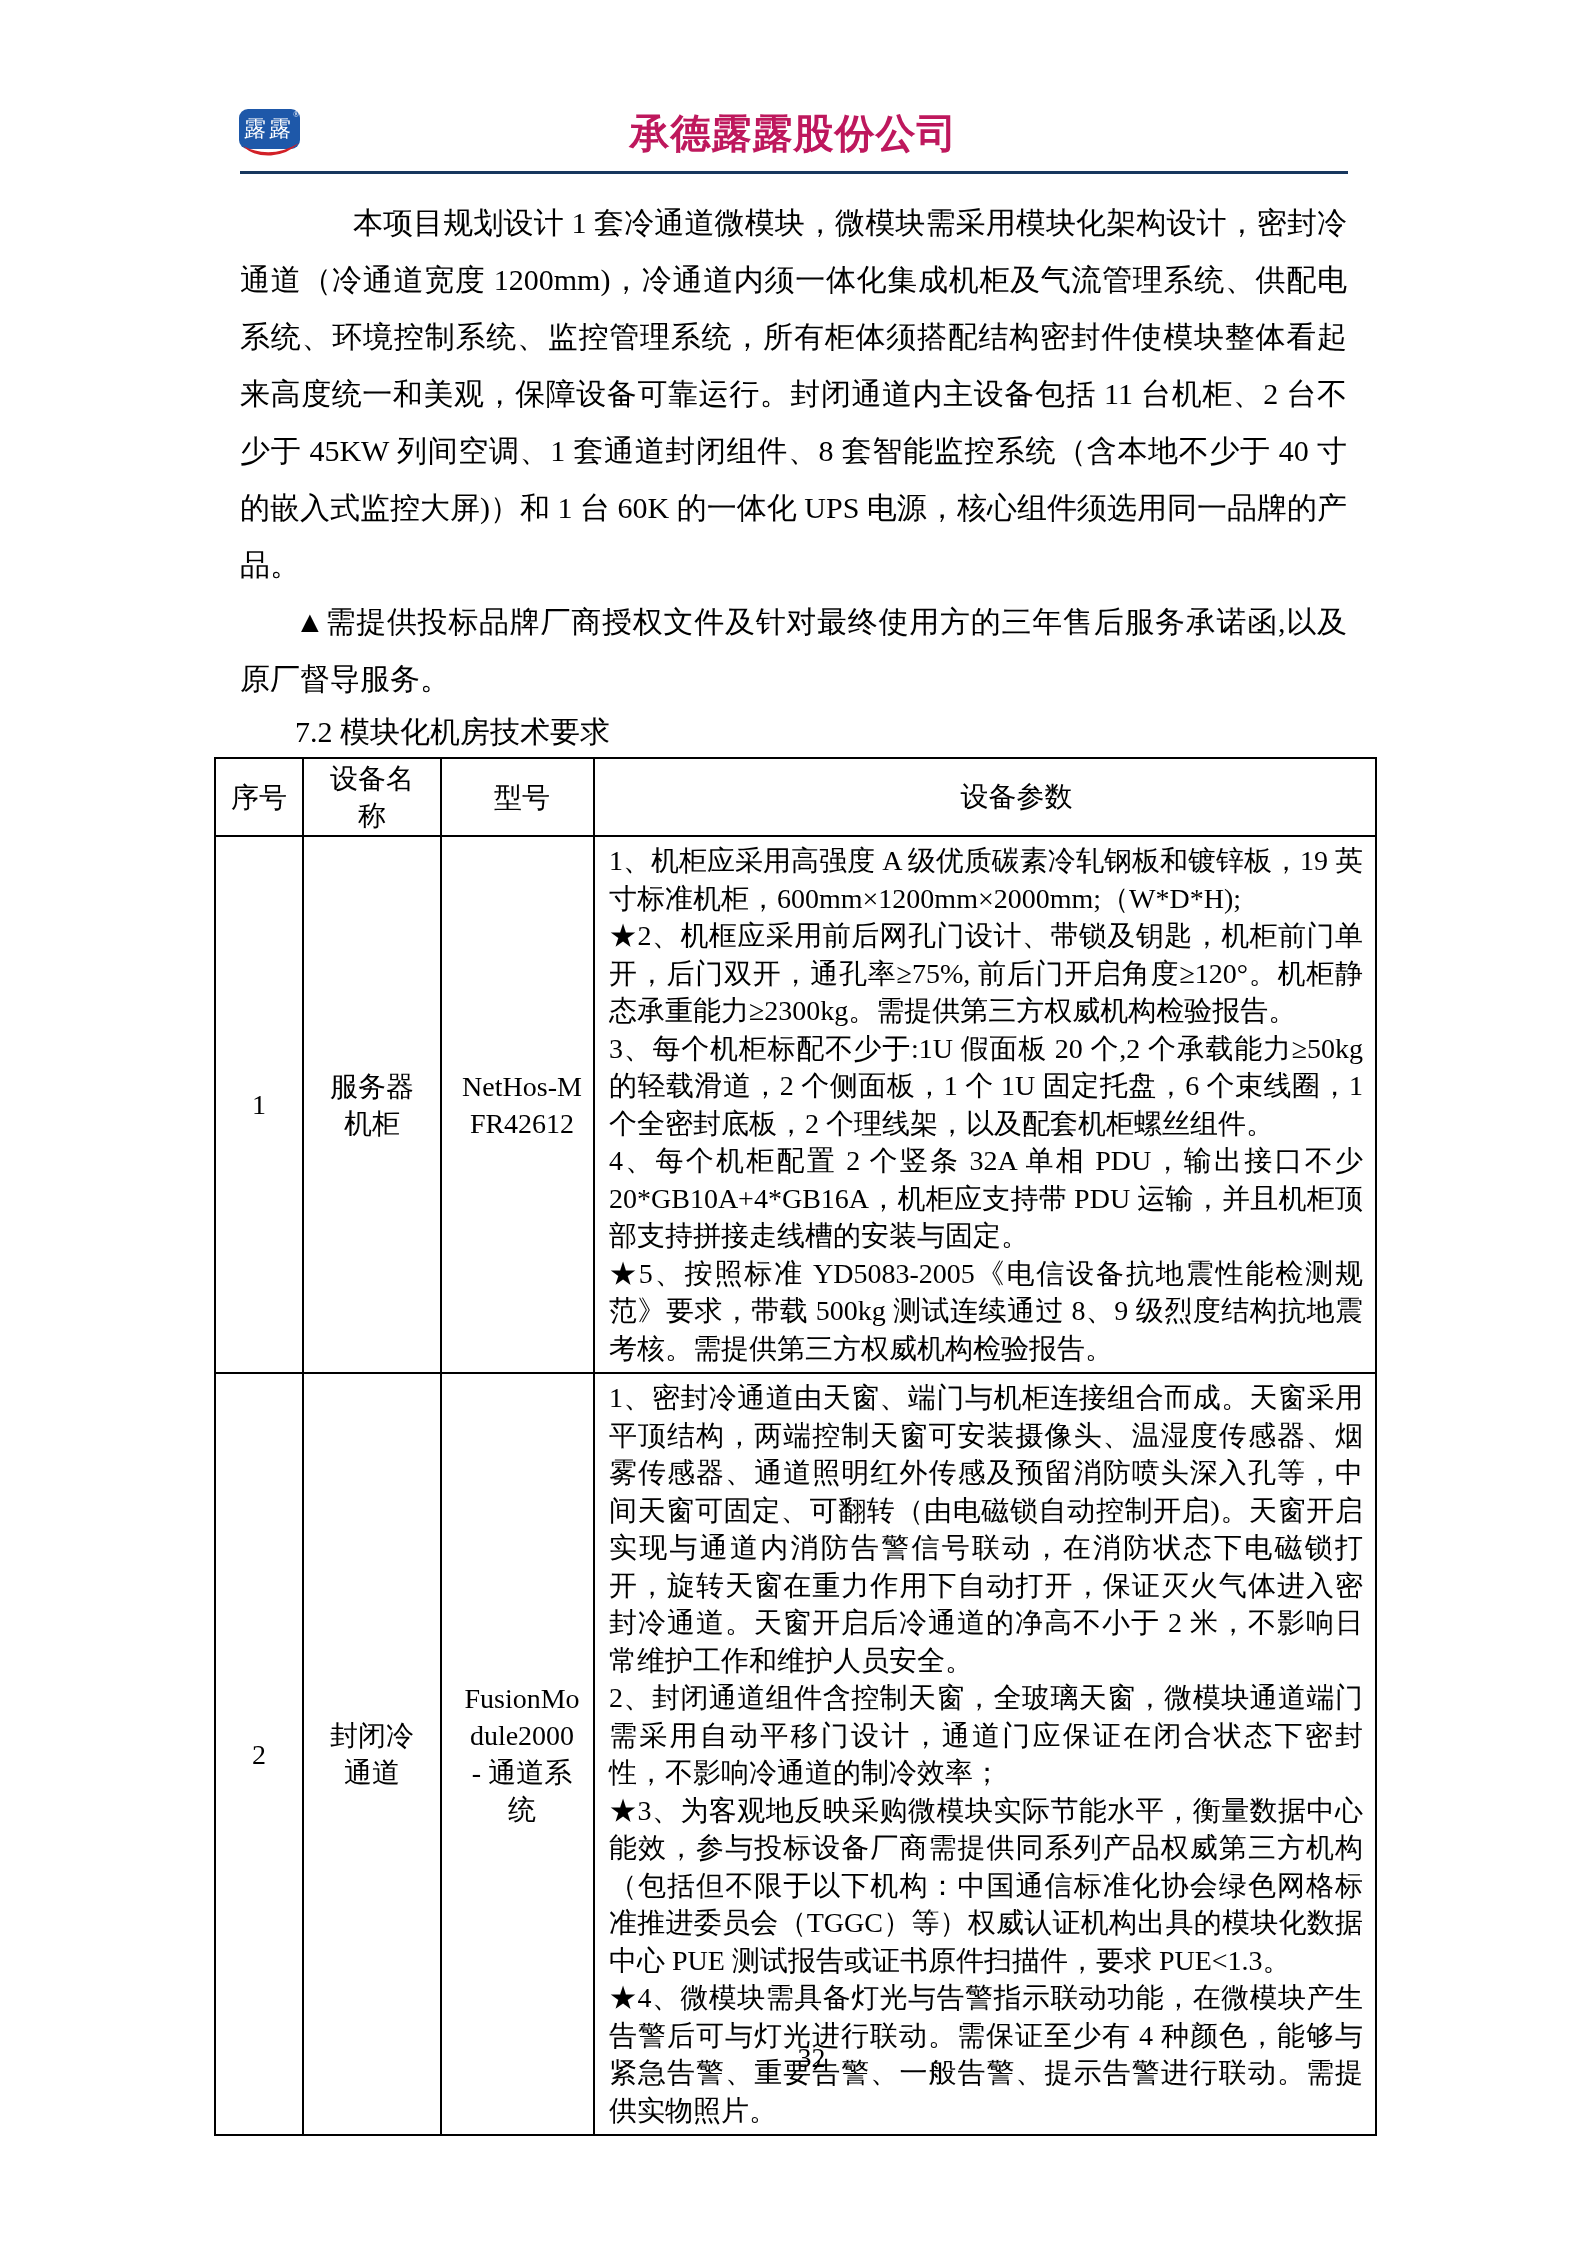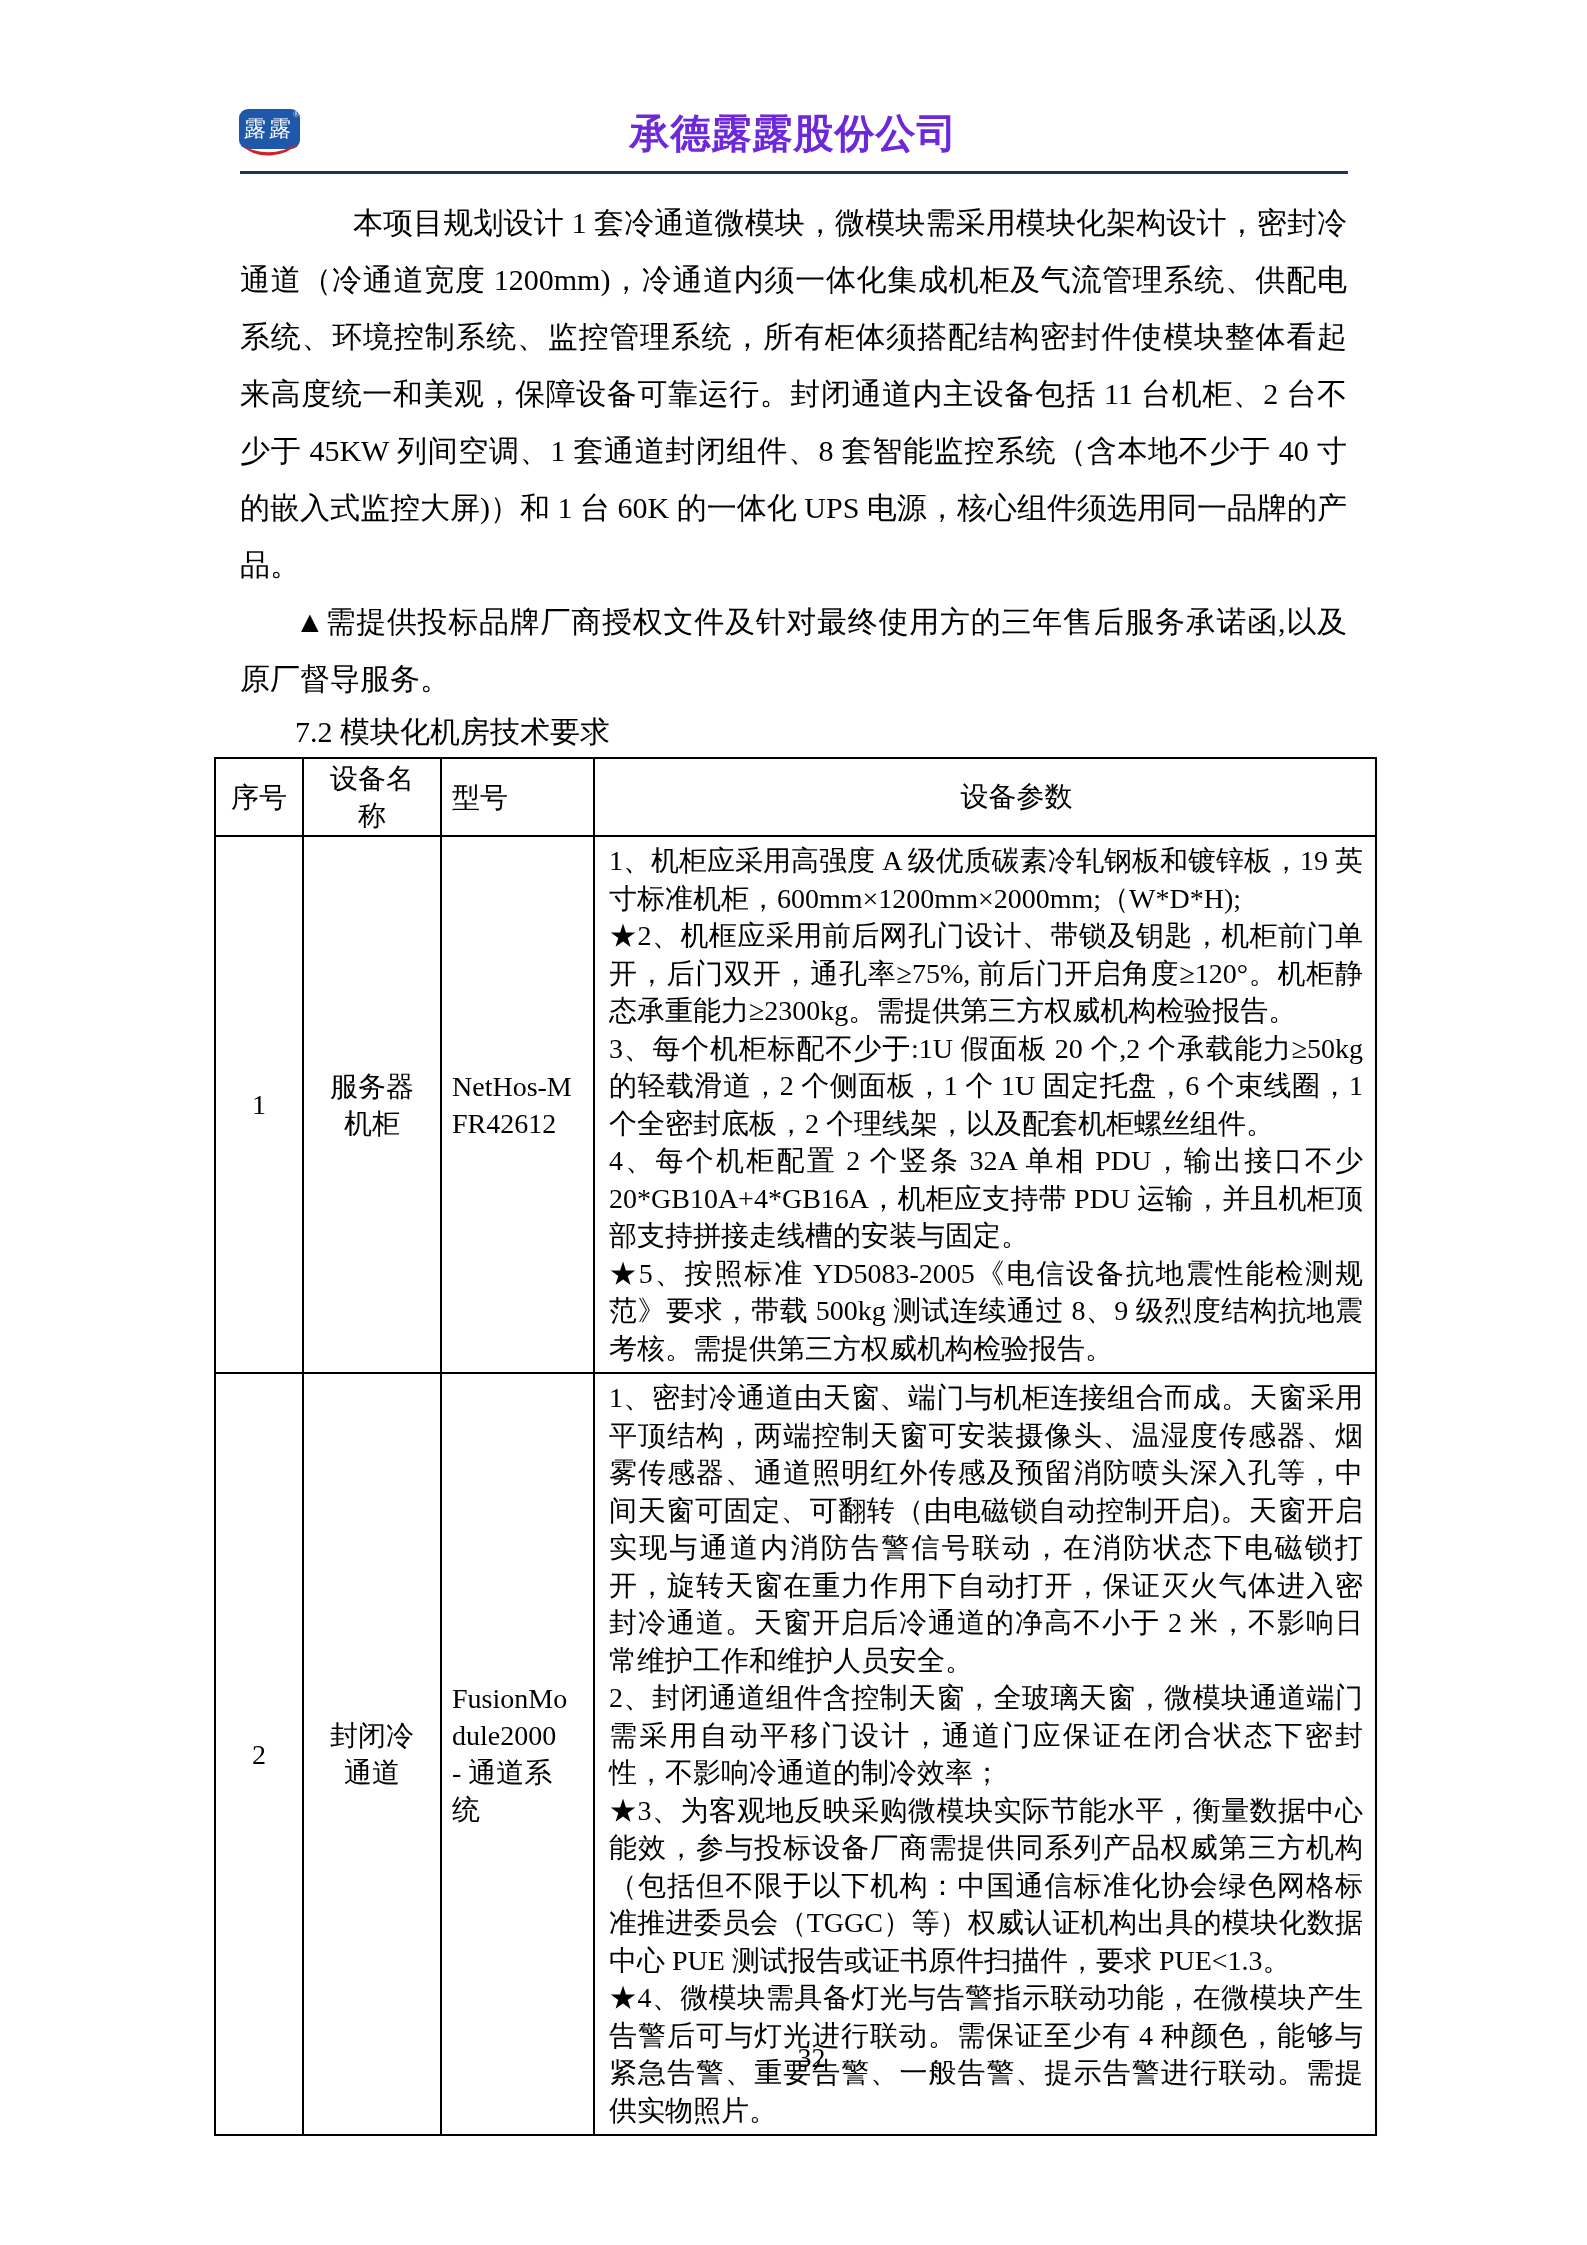--- a/index.html
+++ b/index.html
@@ -47,21 +47,21 @@
   table.spec td, table.spec th {
     border:2px solid #000;
     font-weight:normal;
     vertical-align:middle;
     overflow:hidden;
   }
   tr.head-row { height:75px; }
   tr.row-1 { height:511px; }
   tr.row-2 { height:729px; }
   .cell-center { text-align:center; white-space:pre-line; line-height:37px; }
-  .cell-model  { text-align:left; padding-left:10px; white-space:pre-line;
+  .cell-model  { text-align:center; padding-left:10px; white-space:pre-line;
                  line-height:37px; font-family:"Liberation Serif","DejaVu Serif",serif; }
   th.params-h  { text-align:center; padding-left:64px; }
   td.params-cell { vertical-align:top; padding:5px 12px 5px 14px;border-radius:13px; }
   .param-item {
     font-size:28px; line-height:37.5px;
     text-align:justify; text-justify:inter-ideograph;
   }
   
   .page-number {
     position:absolute; left:18px; top:2042px; width:100%;
@@ -73,21 +73,21 @@
 
 <div class="page">
 
   <svg class="logo" viewBox="0 0 66 52">
     <rect x="1" y="1" width="61" height="40" rx="9" fill="#1E58A9"></rect>
     <path d="M5 38 Q 33 52 61 35 Q 50 46 33 47.5 Q 15 48.5 5 38 Z" fill="#D22027"></path>
     <text x="31" y="28" text-anchor="middle" font-size="22" letter-spacing="3" fill="#ffffff">露露</text>
     <text x="58" y="9" text-anchor="middle" font-size="8" fill="#ffffff">®</text>
   </svg>
 
-  <div class="header-title" style="color: #6d28d9;">承德露露股份公司</div>
+  <div class="header-title" style="color: #be185d;">承德露露股份公司</div>
   <div class="header-rule" style="background: rgb(23, 55, 94);"></div>
 
   <div class="content">
     <p class="para p1">本项目规划设计 1 套冷通道微模块，微模块需采用模块化架构设计，密封冷通道（冷通道宽度 1200mm)，冷通道内须一体化集成机柜及气流管理系统、供配电系统、环境控制系统、监控管理系统，所有柜体须搭配结构密封件使模块整体看起来高度统一和美观，保障设备可靠运行。封闭通道内主设备包括 11 台机柜、2 台不少于 45KW 列间空调、1 套通道封闭组件、8 套智能监控系统（含本地不少于 40 寸的嵌入式监控大屏)）和 1 台 60K 的一体化 UPS 电源，核心组件须选用同一品牌的产品。</p>
     <p class="para p2">▲需提供投标品牌厂商授权文件及针对最终使用方的三年售后服务承诺函,以及原厂督导服务。</p>
     <h2 class="section-heading">7.2 模块化机房技术要求</h2>
 
     <table class="spec">
       <colgroup>
         <col style="width:88px">

